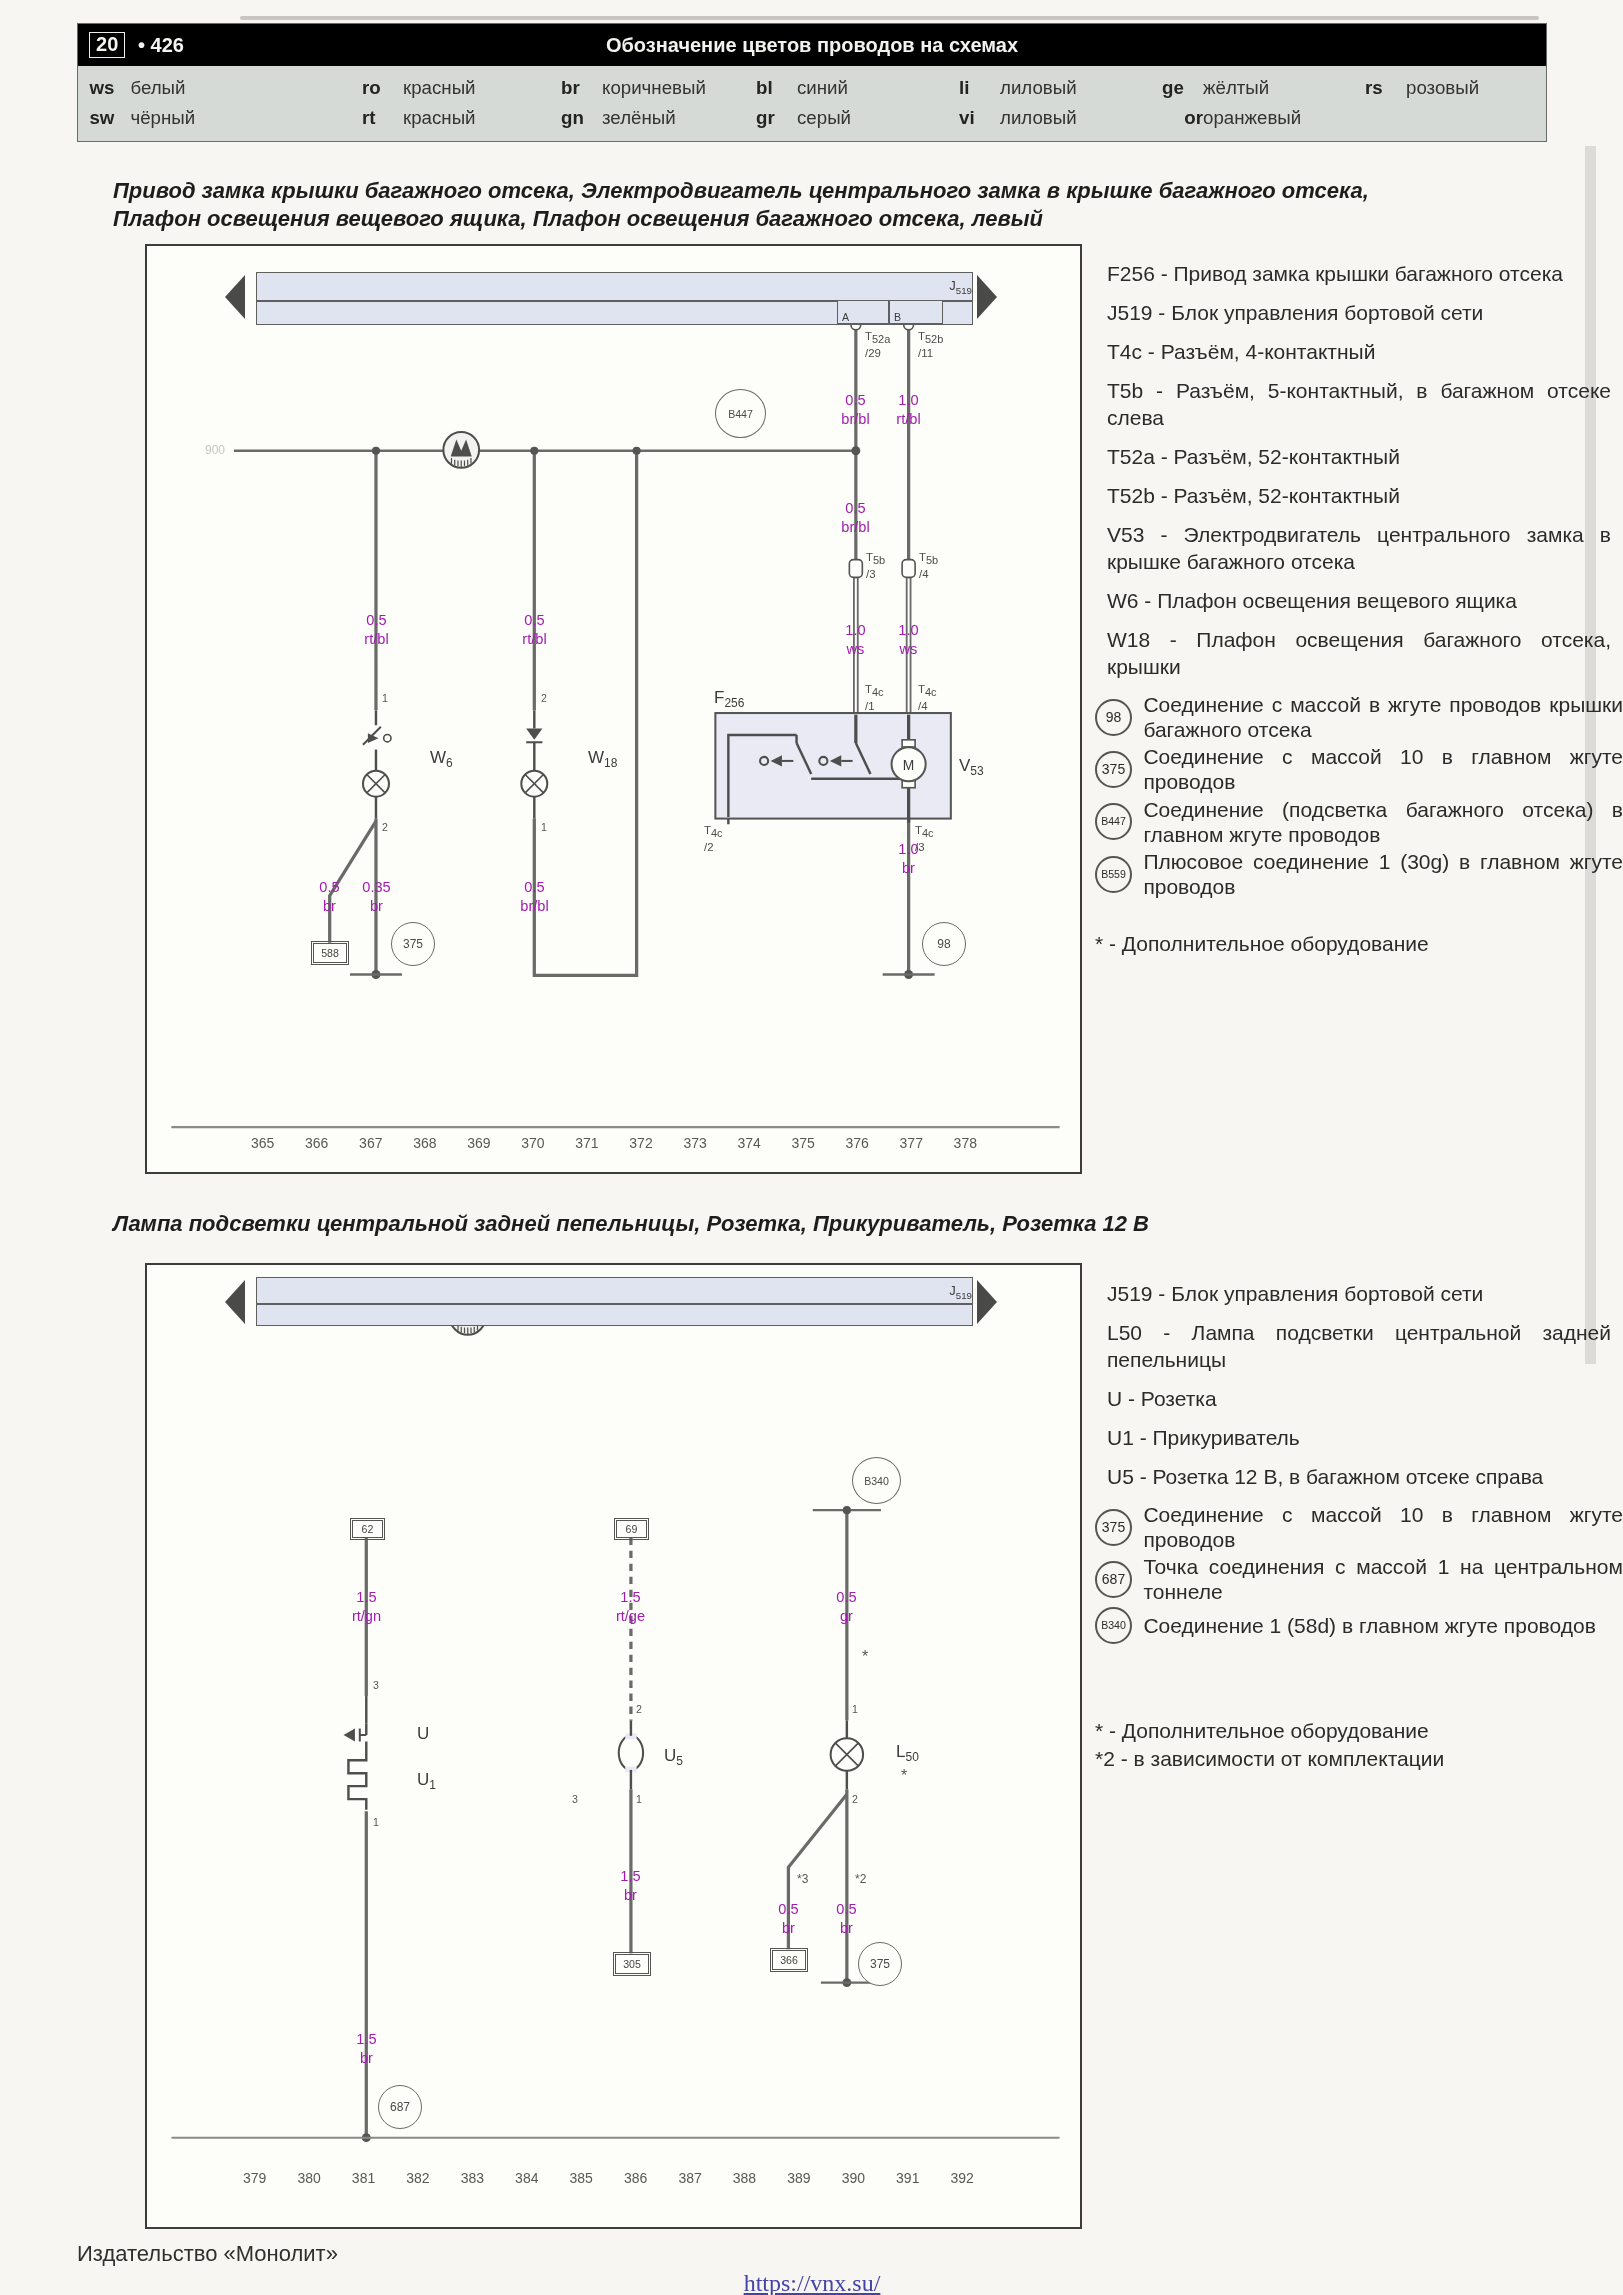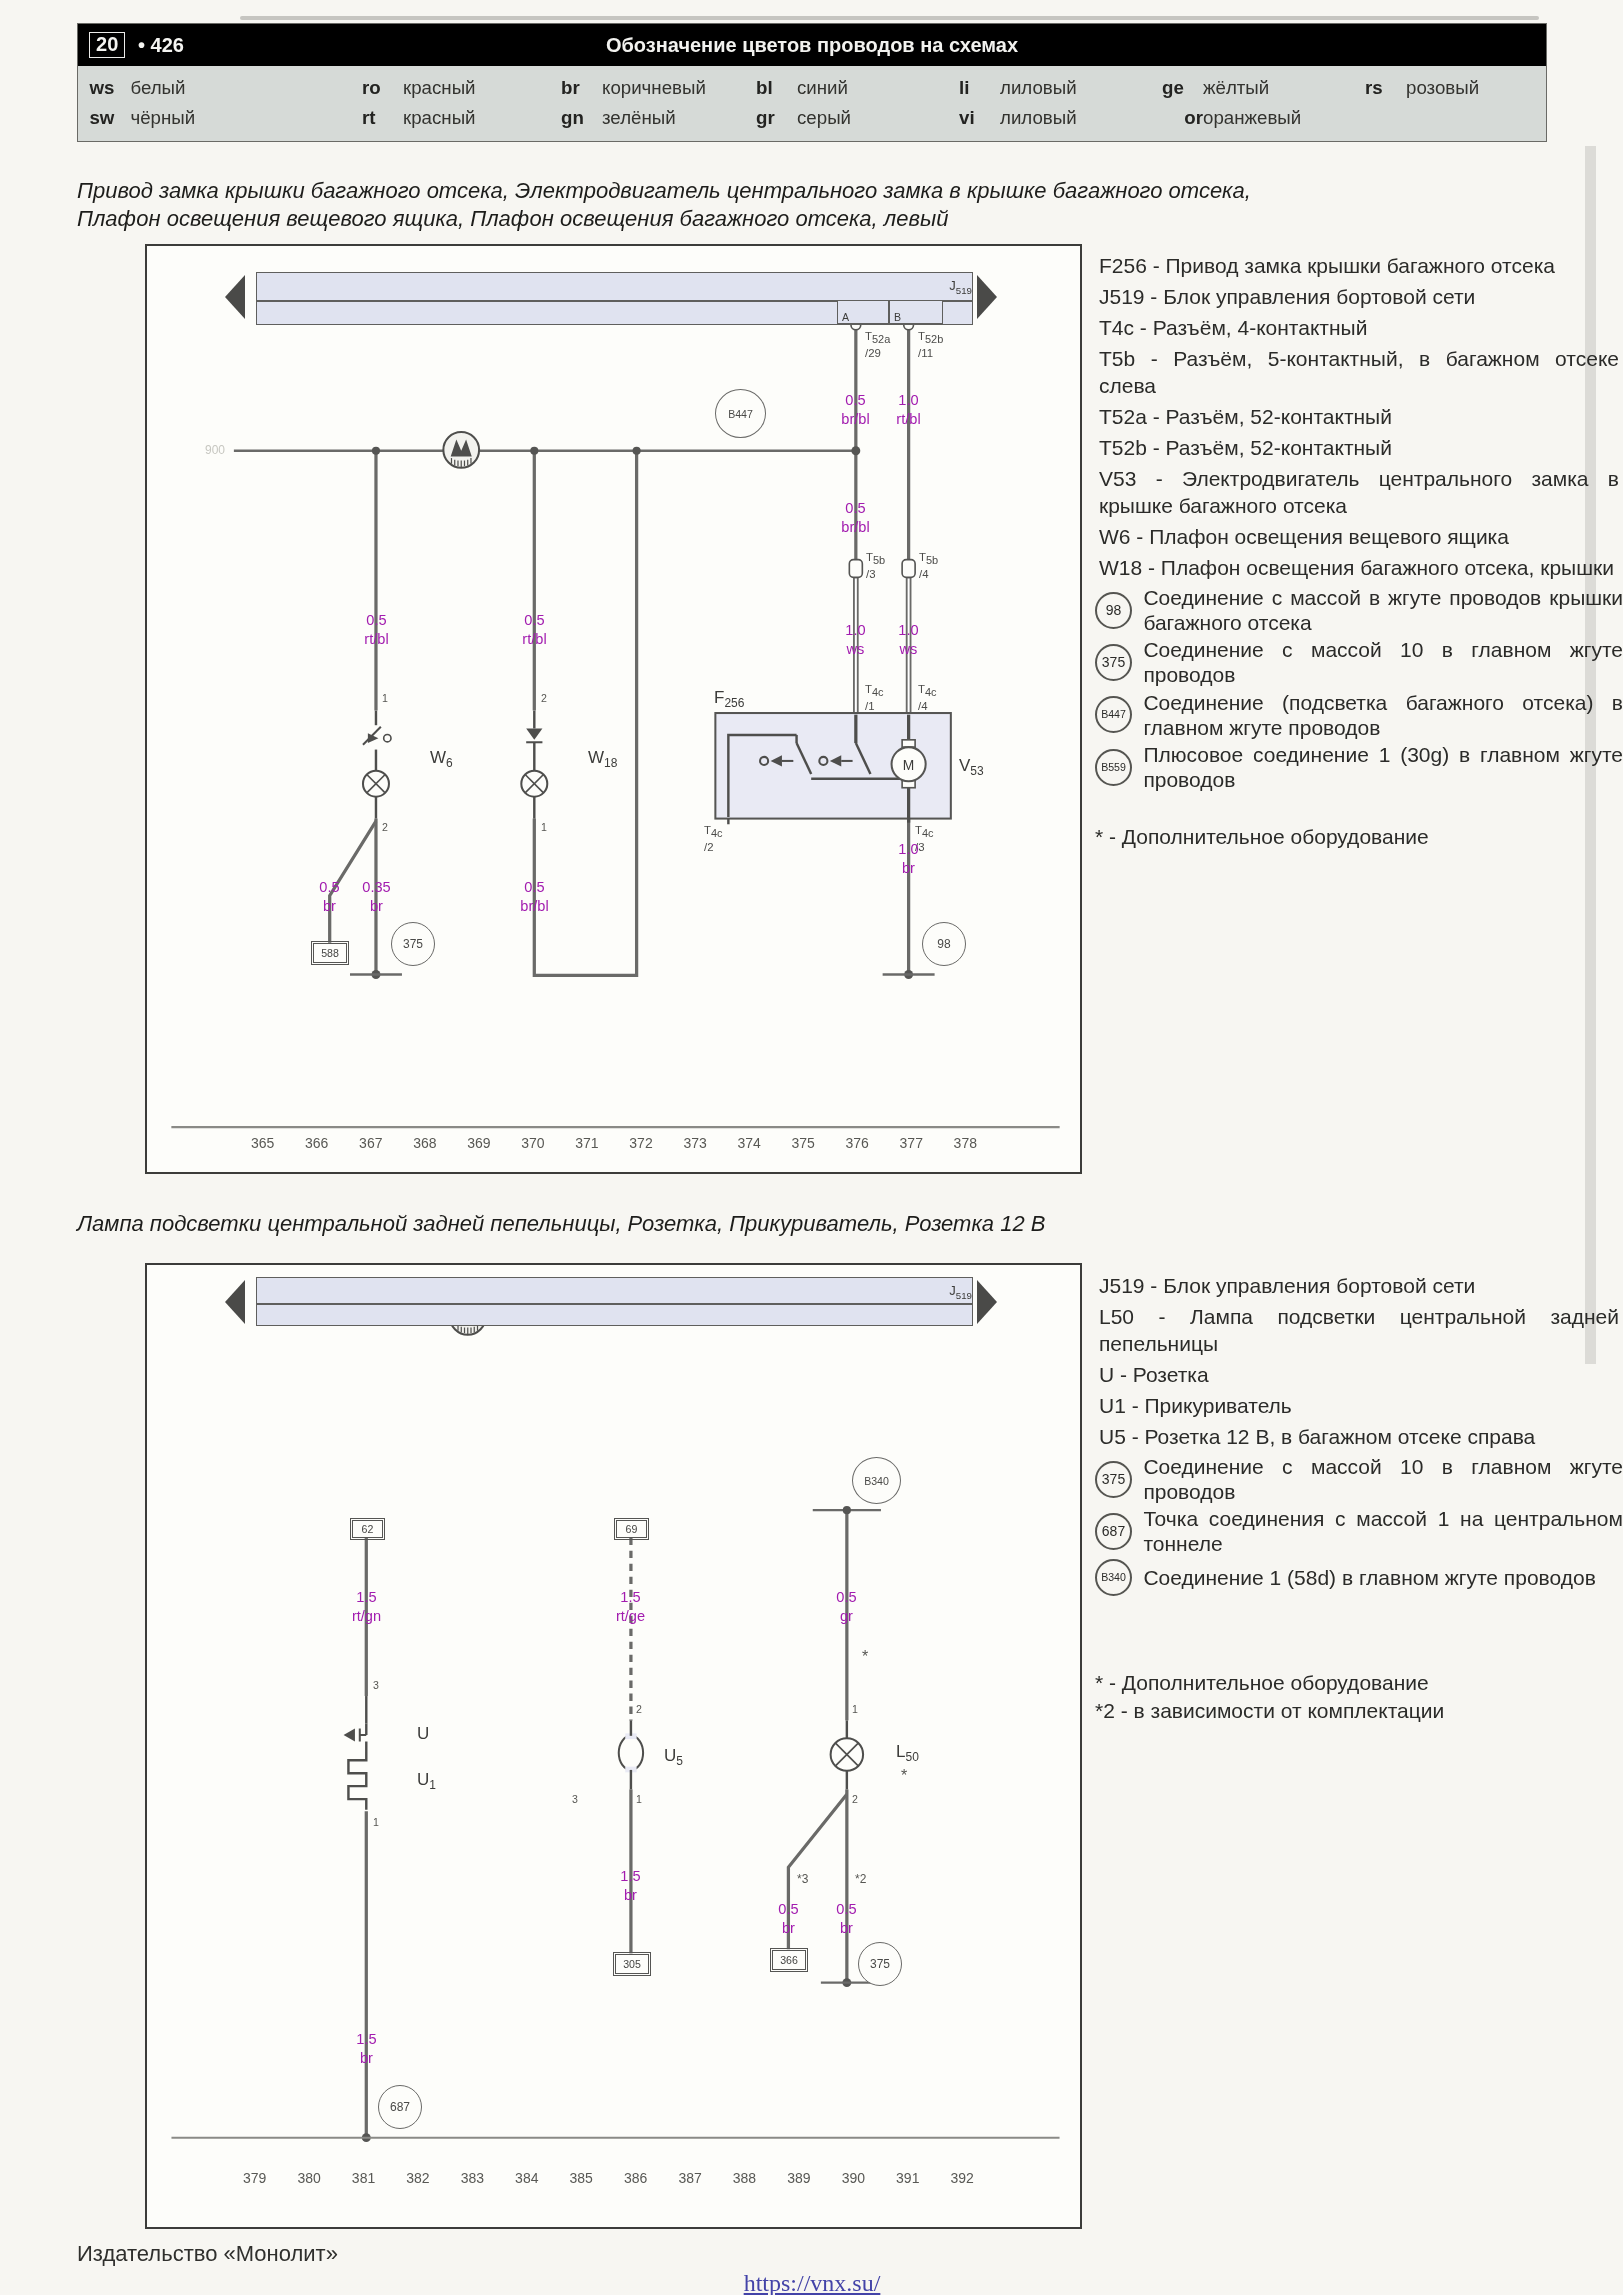--- a/index.html
+++ b/index.html
@@ -7,21 +7,21 @@
   
   .hdr{position:absolute;left:77px;top:23px;width:1470px;height:119px;border:1.6px solid #6a6a66;background:#d6dad7;box-sizing:border-box;}
   .hdr-bar{position:absolute;left:0;top:0;width:100%;height:42px;background:#000000;}
   .pagenum-box{position:absolute;left:11.4px;top:8px;border:1.6px solid #ececea;color:#f4f4f1;font-weight:bold;font-size:20px;padding:0 5.7px;line-height:23.5px;}
   .pagenum-suffix{position:absolute;left:60px;top:9.7px;color:#f4f4f1;font-weight:bold;font-size:20px;}
   .hdr-title{position:absolute;left:0;top:9.7px;width:100%;text-align:center;color:#f2f2ef;font-weight:bold;font-size:20px;}
   .clg-col{position:absolute;top:42px;height:77px;}
   .clg-row{position:absolute;display:flex;font-size:18.7px;color:#33332f;white-space:nowrap;}
   .clg-row .code{font-weight:bold;width:41px;color:#232321;}
   
-  .sec-title{position:absolute;font-style:italic;font-weight:normal;font-size:22px;line-height:28px;color:#1d1d1b;}
+  .sec-title{position:absolute;font-style:italic;font-weight:bold;font-size:22px;line-height:28px;color:#1d1d1b;margin-left:36px;}
   
   .frame{position:absolute;background:#fdfdfa;border:2px solid #3c3c3a;box-sizing:border-box;}
   .bus{position:absolute;background:#e0e3f0;border:1.6px solid #5f5f5d;box-sizing:border-box;}
   .bus-line{position:absolute;left:0;width:100%;height:1.6px;background:#5f5f5d;}
   .bus-label{position:absolute;left:0;top:4.9px;width:100%;text-align:right;color:#3c3c3a;font-size:13px;}
   .bus-label sub{font-size:9.7px;}
   .tapbox{position:absolute;border:1.6px solid #5f5f5d;background:#e0e3f0;box-sizing:border-box;}
   .tapbox span{position:absolute;left:4px;bottom:0px;font-size:10.6px;color:#3c3c3a;}
   .arr{width:0;height:0;border-top:22px solid transparent;border-bottom:22px solid transparent;position:absolute;}
   .arr-l{border-right:20px solid #4a4a48;}
@@ -36,21 +36,21 @@
   .comp-label sub{font-size:12px;}
   .comp-box{position:absolute;background:#e9eaf4;border:1.6px solid #55555  3;border:1.6px solid #555553;box-sizing:border-box;}
   .cmark{position:absolute;border:1.6px solid #6a6a68;border-radius:50%;background:#fdfdfa;display:flex;align-items:center;justify-content:center;color:#4a4a48;}
   .contbox{position:absolute;border:1.2px solid #555553;outline:1.2px solid #555553;outline-offset:1.6px;background:#fdfdfa;display:flex;align-items:center;justify-content:center;font-size:10.6px;color:#45454  3;color:#454543;}
   .tracks{position:absolute;display:flex;justify-content:space-between;font-size:14px;color:#58585  4;color:#585854;}
   .star{position:absolute;font-size:16px;color:#565652;}
   .variant{position:absolute;font-size:12px;color:#565652;}
   .faint{position:absolute;font-size:12px;color:#c7c7c1;}
   
   .legend{position:absolute;width:528px;font-size:21px;line-height:27px;color:#2b2b29;text-align:justify;}
-  .legend p{margin:4px;}
+  .legend p{margin:12px;}
   .mrow{display:flex;align-items:center;gap:11.4px;margin:2.4px 0;text-align:justify;}
   .mrow .mtxt{flex:1;line-height:25px;}
   .mcircle{flex:0 0 auto;width:37px;height:37px;border:2px solid #55555 1;border:2px solid #555551;border-radius:50%;display:flex;align-items:center;justify-content:center;font-size:14px;box-sizing:border-box;background:#f7f6f2;}
   .mcircle.sm{font-size:10.6px;}
   .fnotes p{margin:0;line-height:28px;}
   .footer{position:absolute;left:77px;top:2241px;font-size:22px;color:#2f2f2d;}
   .wmark{position:absolute;left:0;top:2270px;width:100%;text-align:center;}
   .wmark a{font-family:"Liberation Serif",serif;font-size:24px;color:#4343a8;text-decoration:underline;}
   .artifact{position:absolute;background:#8a8a86;opacity:0.45;border-radius:2.4px;}
   .edge{position:absolute;background:#c9c9c4;opacity:0.6;}

